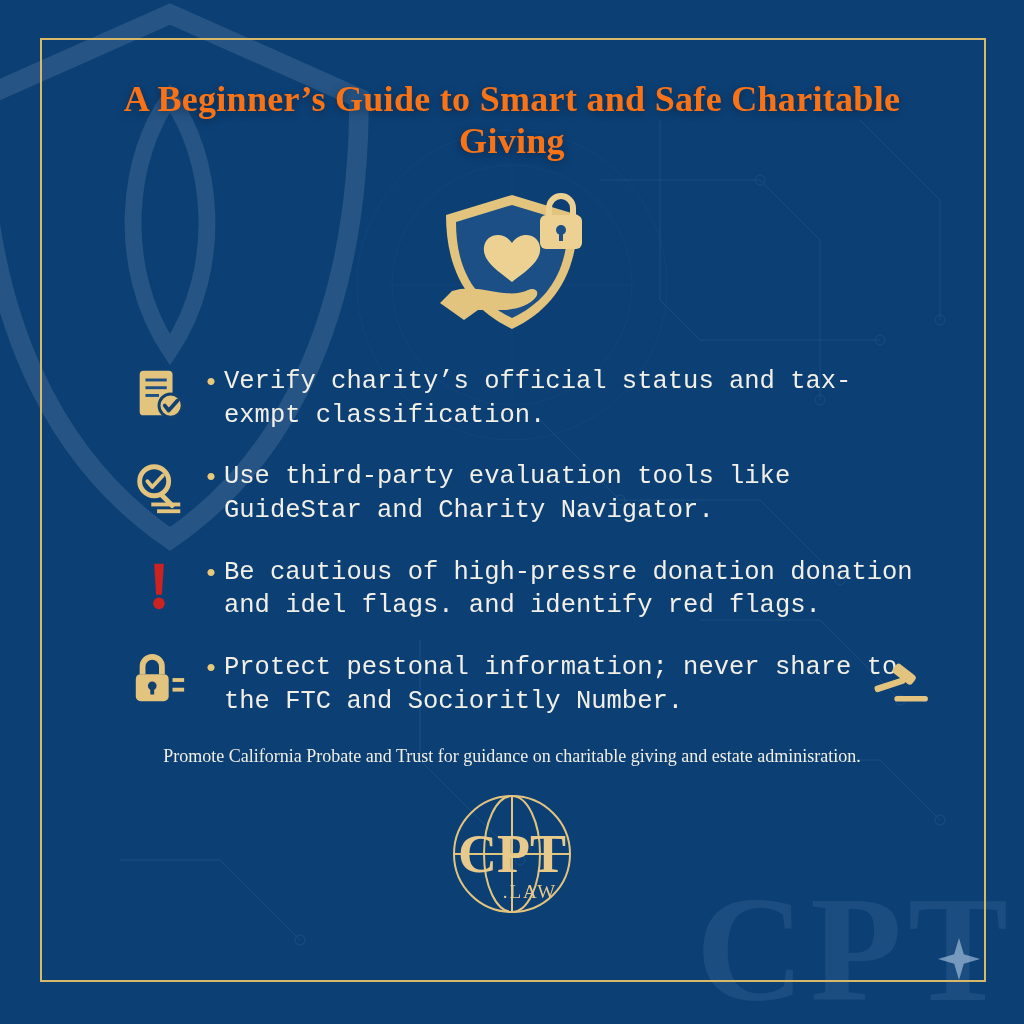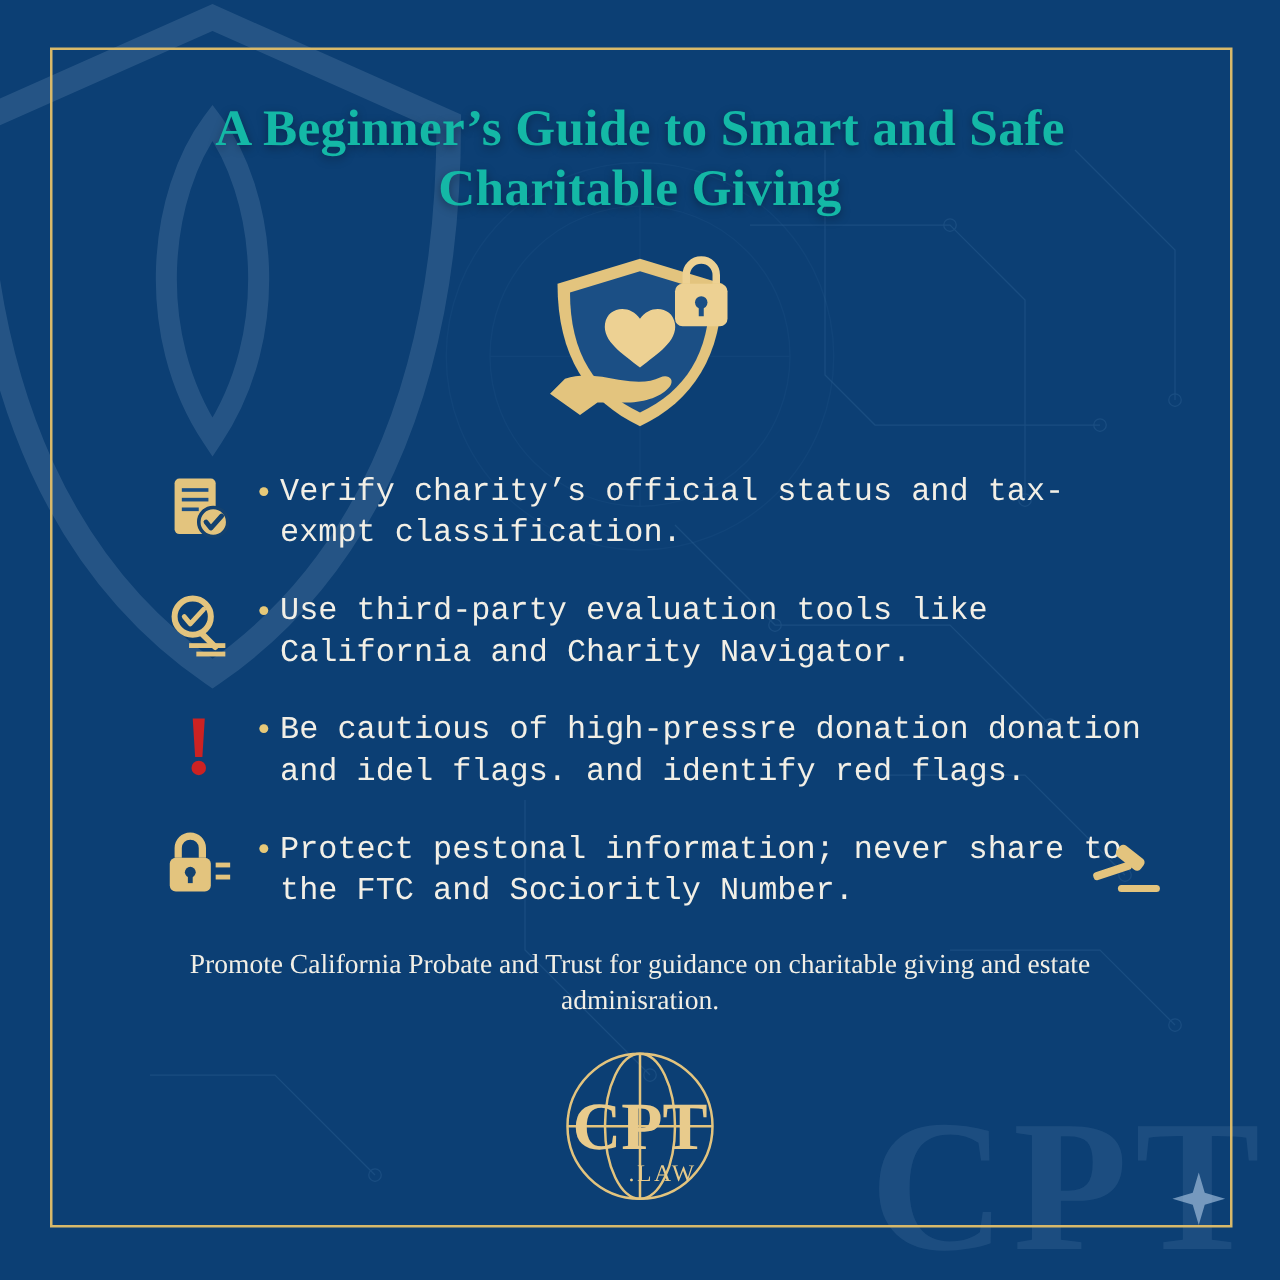--- a/index.html
+++ b/index.html
@@ -76,22 +76,22 @@
   .content {
     position: absolute;
     inset: 0;
     padding: 56px 84px 0 84px;
     box-sizing: border-box;
   }
 
   .title {
     margin: 22px 0 0 0;
     text-align: center;
-    color: #14b8a6;
-    font-size: 41px;
+    color: #f97316;
+    font-size: 36px;
     line-height: 1.18;
     font-weight: bold;
     letter-spacing: 0.3px;
     text-shadow: 0 2px 8px rgba(0,0,0,0.35);
   }
 
   .hero-icon {
     margin: 24px auto 0 auto;
     width: 260px;
     height: 150px;
@@ -131,21 +131,21 @@
     padding-top: 2px;
     max-width: 740px;
     font-family: Liberation Mono, monospace;
   }
 
   .promo {
     margin: 12px auto 0 auto;
     max-width: 790px;
     text-align: center;
     color: #f2efe6;
-    font-size: 22px;
+    font-size: 18px;
     line-height: 1.34;
   }
 
   .logo {
     margin: 16px auto 0 auto;
     width: 180px;
     height: 150px;
     position: relative;
   }
 
@@ -249,21 +249,21 @@
         <span class="bullet-icon">
           <svg viewBox="0 0 60 60" width="58" height="58">
             <circle cx="25" cy="22" r="15" fill="none" stroke="#e3c47e" stroke-width="5"></circle>
             <path d="M18 22 l5 6 l11 -12" fill="none" stroke="#e3c47e" stroke-width="4" stroke-linecap="round" stroke-linejoin="round"></path>
             <rect x="33" y="33" width="20" height="5" rx="2.5" transform="rotate(45 33 33)" fill="#e3c47e"></rect>
             <rect x="22" y="44" width="30" height="4" fill="#e3c47e"></rect>
             <rect x="28" y="51" width="24" height="4" fill="#e3c47e"></rect>
           </svg>
         </span>
         <span class="bullet-dot">•</span>
-        <span class="bullet-text">Use third-party evaluation tools like California and Charity Navigator.</span>
+        <span class="bullet-text">Use third-party evaluation tools like GuideStar and Charity Navigator.</span>
       </li>
 
       <li class="bullet-row">
         <span class="bullet-icon">
           <svg viewBox="0 0 60 60" width="58" height="58">
             <path d="M25 8 h10 l-2 32 h-6 Z" fill="#cc2222"></path>
             <circle cx="30" cy="49" r="6" fill="#cc2222"></circle>
           </svg>
         </span>
         <span class="bullet-dot">•</span>

